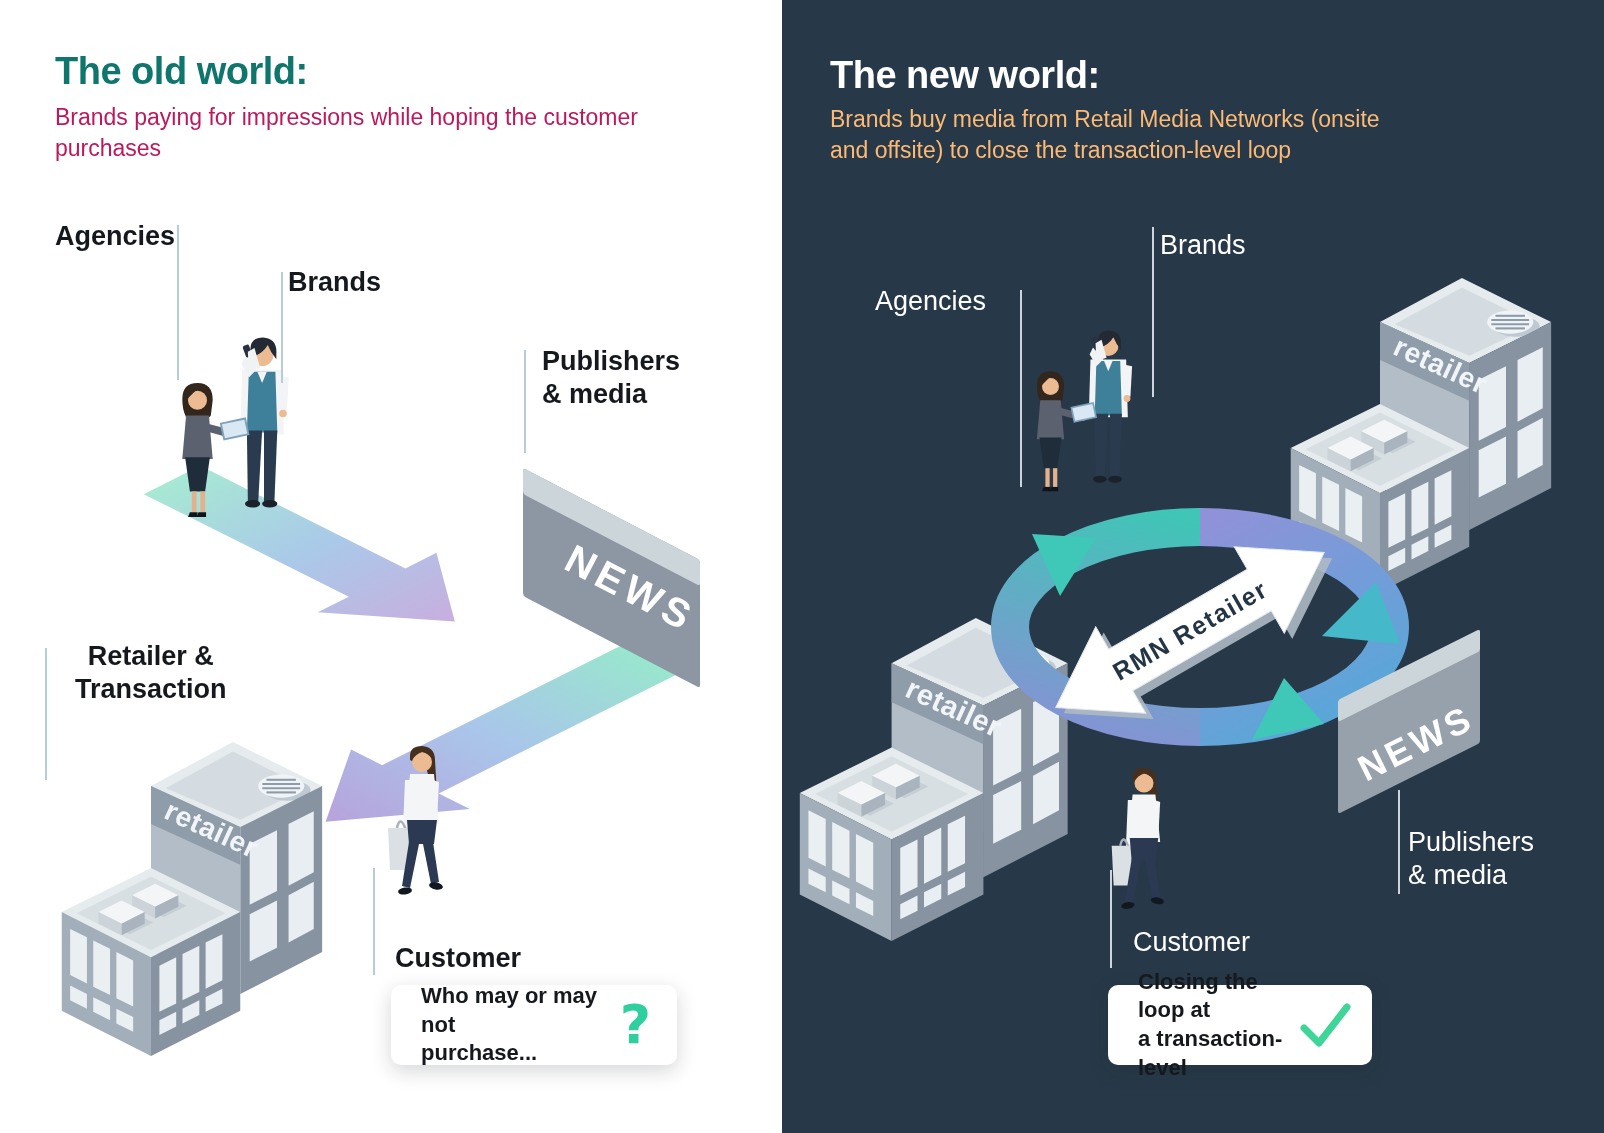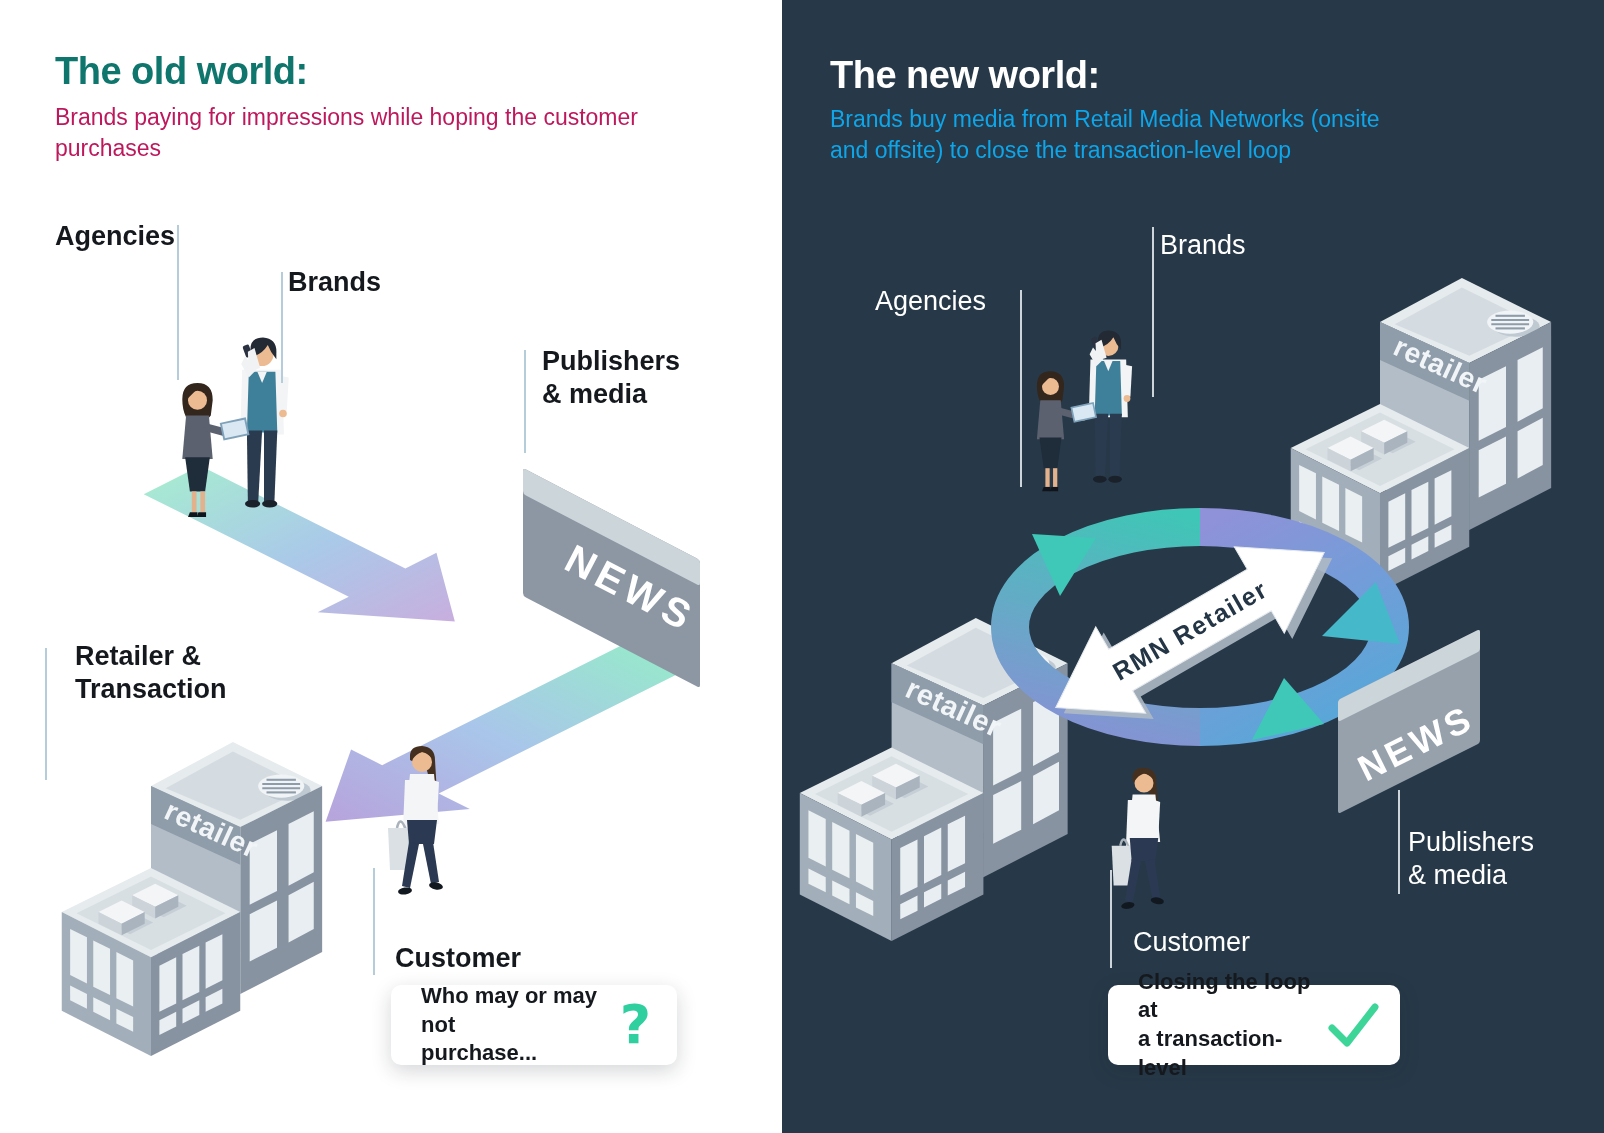--- a/index.html
+++ b/index.html
@@ -7,21 +7,21 @@
         font-family:"Liberation Sans",sans-serif;}
   .panel{position:absolute;top:0;height:1133px;}
   #panel-left{left:0;width:782px;background:#ffffff;}
   #panel-right{left:782px;width:822px;background:#273948;}
   .art{position:absolute;left:0;top:0;}
   .txt{position:absolute;}
   .pre{white-space:pre-line;}
   .title{font-size:38px;font-weight:700;letter-spacing:-0.5px;color:#0f766e;}
   #panel-right .title{color:#ffffff;text-align:center;}
   .sub{font-size:23px;font-weight:400;color:#be185d;line-height:1.33;}
-  #panel-right .sub{color:#0ea5e9;}
+  #panel-right .sub{color:#fdba74;}
   .lbl{font-size:27px;font-weight:700;color:#15191e;line-height:1.22;}
   #panel-right .lbl{color:#ffffff;font-weight:400;}
   .vline{position:absolute;width:2px;background:#b5cdda;}
   #panel-right .vline{background:#cdd5db;}
   .card{position:absolute;background:#ffffff;border-radius:10px;
         box-shadow:0 6px 20px rgba(20,30,40,0.18);
         display:flex;align-items:center;justify-content:space-between;}
   .card-text{font-size:22px;font-weight:700;color:#15191e;line-height:1.3;padding-left:30px;}
   .qmark{font-family:"DejaVu Sans",sans-serif;font-size:54px;font-weight:700;
          color:#2fcf9f;padding-right:26px;line-height:1;}
@@ -174,21 +174,21 @@
     <div class="txt lbl" style="left:55px;top:220px;">Agencies</div>
     <div class="vline" style="left:177px;top:225px;height:155px;"></div>
 
     <div class="txt lbl" style="left:288px;top:266px;">Brands</div>
     <div class="vline" style="left:281px;top:272px;height:111px;"></div>
 
     <div class="txt lbl pre" style="left:542px;top:345px;">Publishers
 &amp; media</div>
     <div class="vline" style="left:524px;top:350px;height:103px;"></div>
 
-    <div class="txt lbl pre" style="left:75px;top:640px;">Retailer &amp;
+    <div class="txt lbl pre" style="left:75px;top:640px;text-align:center;">Retailer &amp;
 Transaction</div>
     <div class="vline" style="left:45px;top:648px;height:132px;"></div>
 
     <div class="txt lbl" style="left:395px;top:942px;">Customer</div>
     <div class="vline" style="left:373px;top:868px;height:107px;"></div>
 
     <div class="card" style="left:375px;top:985px;width:286px;height:80px;margin-left:16px;">
       <div class="card-text pre">Who may or may not
 purchase...</div>
       <div class="qmark">?</div>
@@ -248,21 +248,21 @@
     <div class="txt lbl" style="left:378px;top:229px;">Brands</div>
     <div class="vline" style="left:370px;top:227px;height:170px;"></div>
 
     <div class="txt lbl pre" style="left:626px;top:826px;">Publishers
 &amp; media</div>
     <div class="vline" style="left:616px;top:790px;height:104px;"></div>
 
     <div class="txt lbl" style="left:351px;top:926px;">Customer</div>
     <div class="vline" style="left:328px;top:870px;height:98px;"></div>
 
-    <div class="card" style="left:326px;top:985px;width:292px;height:80px;">
+    <div class="card" style="left:326px;top:985px;width:264px;height:80px;">
       <div class="card-text pre">Closing the loop at
 a transaction-level</div>
       <div class="check">
         <svg width="54" height="46" viewBox="0 0 54 46">
           <polyline points="6,26 21,41 49,5" fill="none" stroke="#3ed598" stroke-width="7" stroke-linecap="round" stroke-linejoin="round"></polyline>
         </svg>
       </div>
     </div>
   </div>
 </div>

